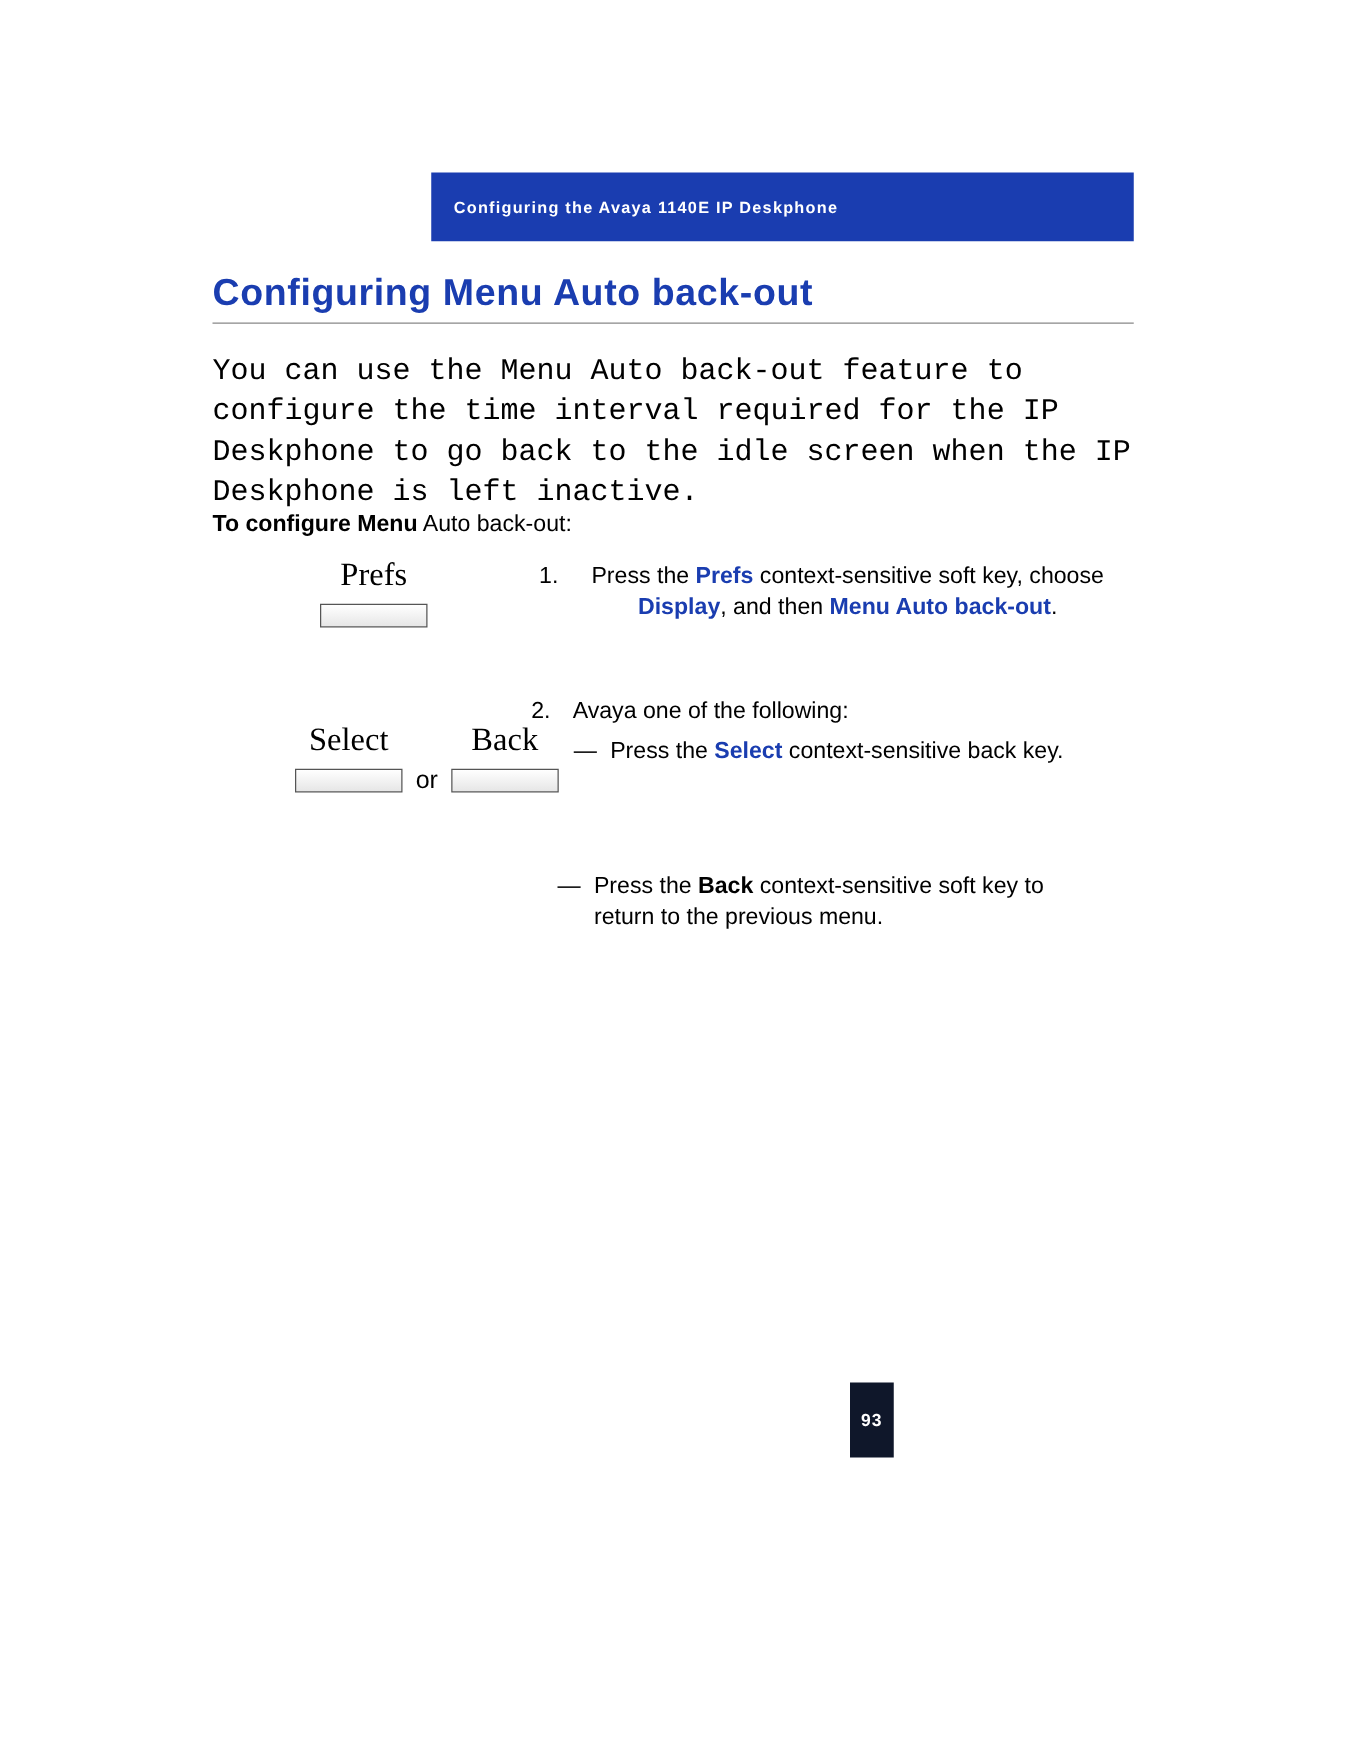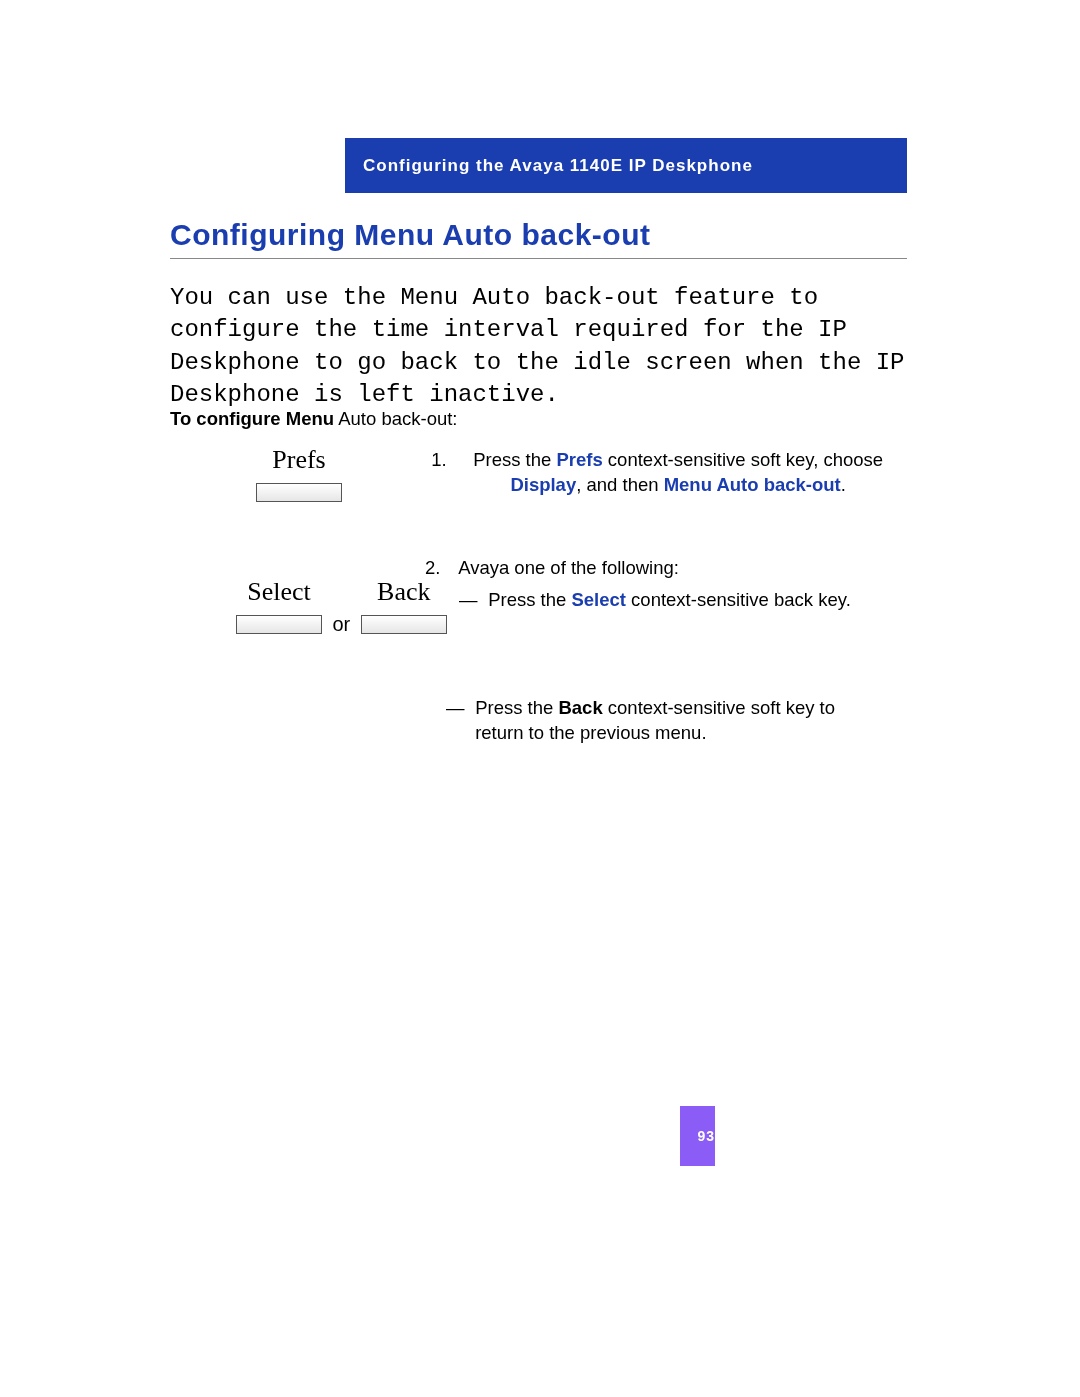--- a/index.html
+++ b/index.html
@@ -20,21 +20,21 @@
     height: 55px;
     background: #1a3db0;
     display: flex;
     align-items: center;
     padding-left: 18px;
     box-sizing: border-box;
   }
   .header-bar span {
     color: #fff;
     font-weight: bold;
-    font-size: 17px;
+    font-size: 13px;
     letter-spacing: 1px;
   }
   .section-title {
     position: absolute;
     top: 218px;
     left: 170px;
     width: 737px;
     color: #1a3db0;
     font-size: 30px;
     font-weight: bold;
@@ -112,24 +112,24 @@
     width: 24px;
     vertical-align: top;
   }
 
   .page-num-box {
     position: absolute;
     top: 1106px;
     left: 680px;
     width: 35px;
     height: 60px;
-    background: #8b5cf6;
+    background: #0f172a;
     display: flex;
     align-items: center;
-    justify-content: flex-end;
+    justify-content: center;
   }
   .page-num-box span {
     color: #fff;
     font-weight: bold;
     font-size: 14px;
     letter-spacing: 1px;
   }
 </style>
 </head>
 <body>

